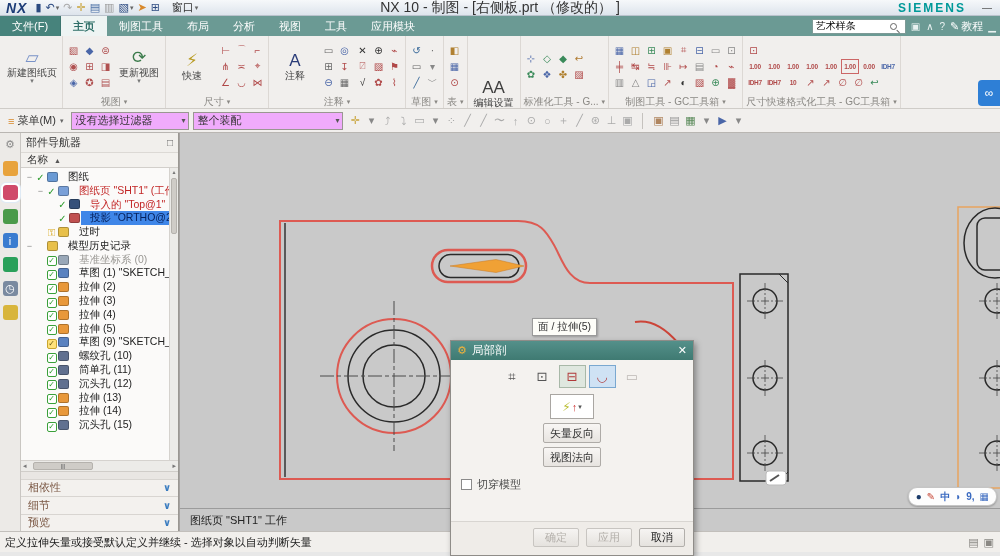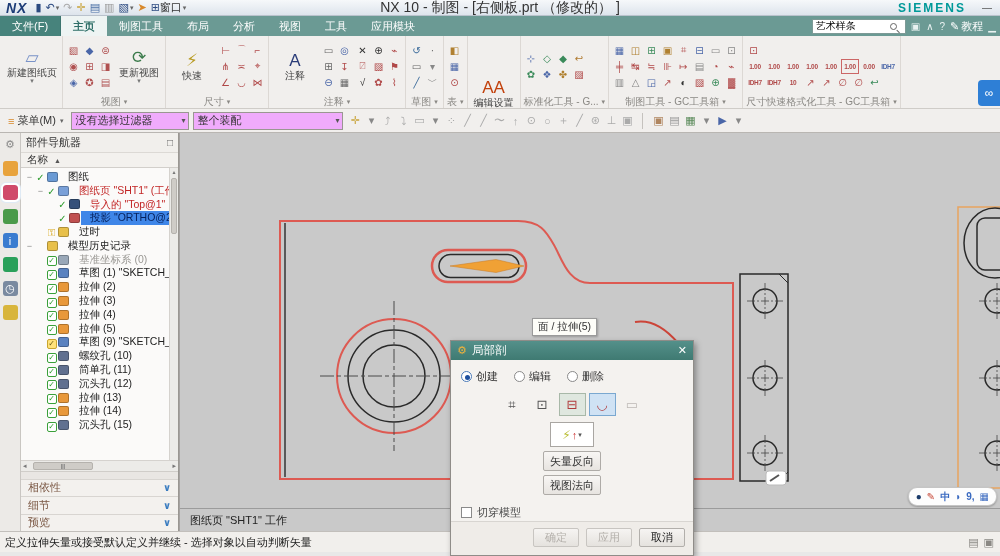--- a/index.html
+++ b/index.html
@@ -141,21 +141,21 @@
       </span><span class="qicon">
         <span style="color: rgb(154, 154, 154);">▥</span>
       </span><span class="qicon">
         <span style="color: rgb(44, 74, 128);">▧</span>
         <span class="qcaret">▾</span>
       </span><span class="qicon">
         <span style="color: rgb(216, 136, 42);">➤</span>
       </span></span>
   <span class="qicon">
     <span style="color:#2c4a80">⊞</span>
-    <span style="margin-left:0">窗口</span>
+    <span style="margin-left:12px">窗口</span>
     <span class="qcaret">▾</span>
   </span>
   <div class="win-title">NX 10 - 制图 - [右侧板.prt （修改的） ]</div>
   <div class="brand">SIEMENS</div>
   <div class="minbtn">—</div>
 </div>
 
 <div class="menubar">
   <div id="tabs" style="display:flex">
       <div class="tab file">文件(F)</div>
@@ -337,21 +337,21 @@
         </div>
       </div>
       <div class="rg-l">
         <span>表</span>
         <span class="gcaret">▾</span>
       </div>
     </div>
     <div class="rgroup">
       <div class="rg-c">
         <div class="rbig">
-          <div class="rbig-ic" style="color: #c2410c; margin-top: 40px;">AA</div>
+          <div class="rbig-ic" style="color: #404040; margin-top: 40px;">AA</div>
           <div class="rbig-lb">编辑设置</div>
         </div>
       </div>
       <div class="rg-l">
         <span></span>
       </div>
     </div>
     <div class="rgroup">
       <div class="rg-c">
         <div class="rgrid">
@@ -729,34 +729,20 @@
     <div class="sheettab">图纸页 "SHT1" 工作</div>
   </div>
 </div>
 
 <div class="dialog">
   <div class="dlg-title">
     <span class="dlg-gear">⚙</span>
     <span>局部剖</span>
     <span class="dlg-close">✕</span>
   </div>
-  <div class="radios" id="radios">
-      <label class="radio">
-        <span class="rdot on"></span>
-        <span>创建</span>
-      </label>
-      <label class="radio">
-        <span class="rdot"></span>
-        <span>编辑</span>
-      </label>
-      <label class="radio">
-        <span class="rdot"></span>
-        <span>删除</span>
-      </label>
-    </div>
   <div class="steps" id="steps">
       <div class="step">⌗</div>
       <div class="step">⊡</div>
       <div class="step on1">⊟</div>
       <div class="step on2">◡</div>
       <div class="step dis">▭</div>
     </div>
   <div class="vecbtn">
     <span class="bolt">⚡</span>
     <span class="arr">↑</span>

